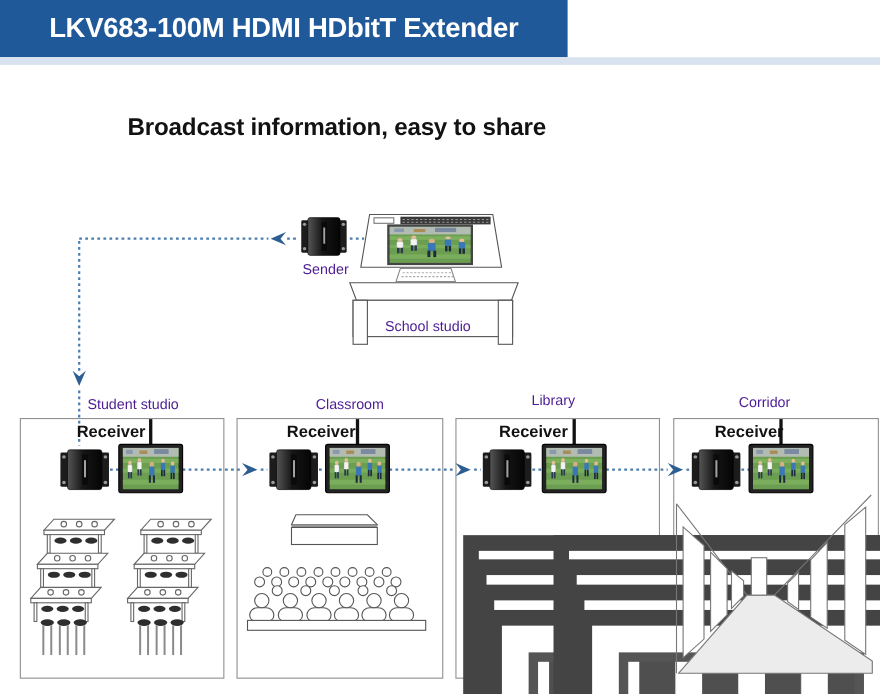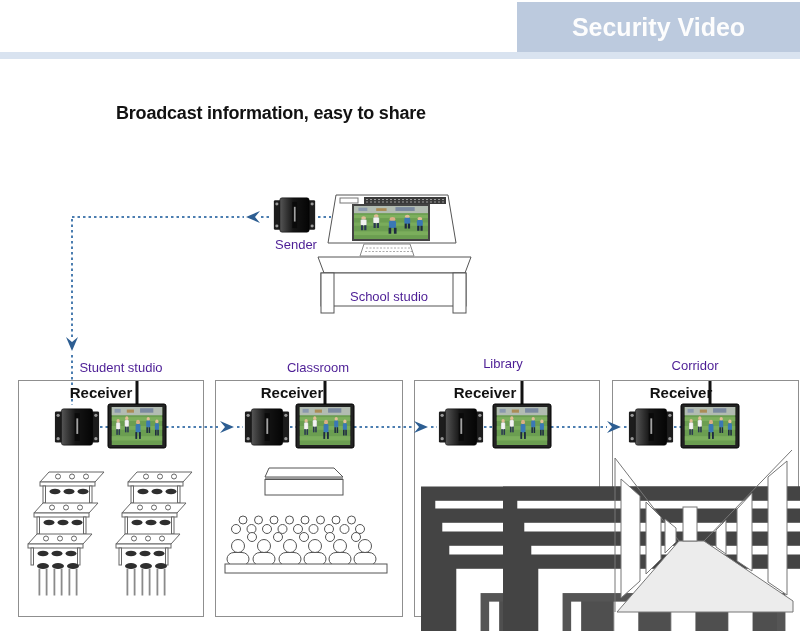--- a/index.html
+++ b/index.html
@@ -7,37 +7,37 @@
         font-family:"Liberation Sans",sans-serif;}
   
   .hdr-left{position:absolute;left:0;top:0;width:516px;height:52px;background:#20599a;
             display:flex;align-items:center;justify-content:center;}
   .hdr-left span{color:#fff;font-weight:bold;font-size:25px;letter-spacing:-0.3px;}
   .hdr-right{position:absolute;left:517px;top:2px;width:283px;height:50px;background:#bccade;
              display:flex;align-items:center;justify-content:center;}
   .hdr-right span{color:#fdfdfd;font-weight:bold;font-size:25px;}
   .hdr-strip{position:absolute;left:0;top:52px;width:800px;height:7px;background:#d9e3f0;}
   
-  .headline{position:absolute;left:116px;top:103px;width:560px;font-size:18px;font-weight:bold;
+  .headline{position:absolute;left:116px;top:103px;width:560px;font-size:22px;font-weight:bold;
             color:#121212;letter-spacing:-0.2px;}
   
   .art{position:absolute;left:0;top:0;z-index:1;}
   
   .lbl{position:absolute;z-index:2;font-size:13px;color:#4c1d95;text-align:center;}
   .lbl.bold{font-weight:bold;color:#111;font-size:15px;}
   
   .panel{position:absolute;top:380px;height:235px;border:1px solid #8f8f8f;background:transparent;z-index:0;}
 </style>
 </head>
 <body>
 
 <div class="page">
 
-  <div class="hdr-right">
-    <span>Security Video</span>
+  <div class="hdr-left">
+    <span>LKV683-100M HDMI HDbitT Extender</span>
   </div>
   <div class="hdr-strip"></div>
 
   <div class="headline">Broadcast information, easy to share</div>
 
   <svg class="art" width="800" height="631" viewBox="0 0 800 631">
     <defs>
       <linearGradient id="devGrad" x1="0" y1="0" x2="1" y2="0">
         <stop offset="0" stop-color="#565656"></stop>
           <stop offset="0.45" stop-color="#161616"></stop>

